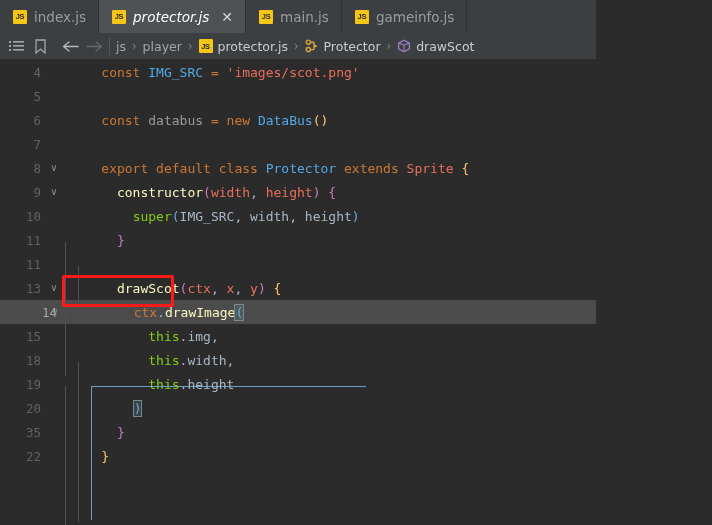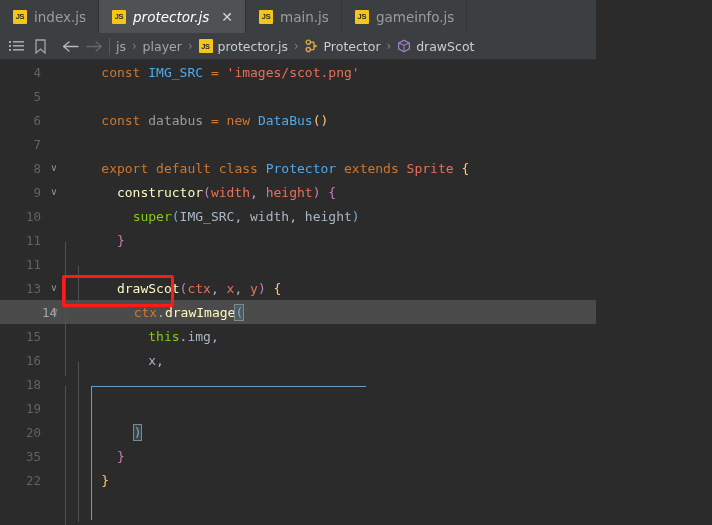--- a/index.html
+++ b/index.html
@@ -317,23 +317,22 @@
         <div class="row"><div class="lineno">6</div><div class="fold"></div><div class="gutterpad"></div><div class="code"><span class="t-plain">    </span><span class="t-kw">const</span><span class="t-plain"> </span><span class="t-global">databus</span><span class="t-plain"> </span><span class="t-kw">=</span><span class="t-plain"> </span><span class="t-kw">new</span><span class="t-plain"> </span><span class="t-class">DataBus</span><span class="t-brace-y">()</span></div></div>
         <div class="row"><div class="lineno">7</div><div class="fold"></div><div class="gutterpad"></div><div class="code"></div></div>
         <div class="row"><div class="lineno">8</div><div class="fold">∨</div><div class="gutterpad"></div><div class="code"><span class="t-plain">    </span><span class="t-kw">export</span><span class="t-plain"> </span><span class="t-kw">default</span><span class="t-plain"> </span><span class="t-kw">class</span><span class="t-plain"> </span><span class="t-class">Protector</span><span class="t-plain"> </span><span class="t-kw">extends</span><span class="t-plain"> </span><span class="t-sprite">Sprite</span><span class="t-plain"> </span><span class="t-brace-y">{</span></div></div>
         <div class="row"><div class="lineno">9</div><div class="fold">∨</div><div class="gutterpad"></div><div class="code"><span class="t-plain">      </span><span class="t-fn">constructor</span><span class="t-brace-m">(</span><span class="t-param">width</span><span class="t-plain">, </span><span class="t-param">height</span><span class="t-brace-m">)</span><span class="t-plain"> </span><span class="t-brace-m">{</span></div></div>
         <div class="row"><div class="lineno">10</div><div class="fold"></div><div class="gutterpad"></div><div class="code"><span class="t-plain">        </span><span class="t-this">super</span><span class="t-brace-b">(</span><span class="t-plain">IMG_SRC</span><span class="t-plain">, </span><span class="t-plain">width</span><span class="t-plain">, </span><span class="t-plain">height</span><span class="t-brace-b">)</span></div></div>
         <div class="row"><div class="lineno">11</div><div class="fold"></div><div class="gutterpad"></div><div class="code"><span class="t-plain">      </span><span class="t-brace-m">}</span></div></div>
         <div class="row"><div class="lineno">11</div><div class="fold"></div><div class="gutterpad"></div><div class="code"></div></div>
         <div class="row"><div class="lineno">13</div><div class="fold">∨</div><div class="gutterpad"></div><div class="code"><span class="t-plain">      </span><span class="t-fn">drawScot</span><span class="t-brace-m">(</span><span class="t-param">ctx</span><span class="t-plain">, </span><span class="t-param">x</span><span class="t-plain">, </span><span class="t-param">y</span><span class="t-brace-m">)</span><span class="t-plain"> </span><span class="t-brace-y">{</span></div></div>
         <div class="row current"><div class="hl"></div><div class="lineno">14</div><div class="fold">∨</div><div class="gutterpad"></div><div class="code"><span class="t-plain">        </span><span class="t-ctx">ctx</span><span class="t-plain">.</span><span class="t-fn">drawImage</span><span class="t-brace-b bracket-box">(</span></div></div>
         <div class="row"><div class="lineno">15</div><div class="fold"></div><div class="gutterpad"></div><div class="code"><span class="t-plain">          </span><span class="t-this">this</span><span class="t-plain">.img</span><span class="t-plain">,</span></div></div>
-        <div class="row"><div class="lineno">16</div><div class="fold"></div><div class="gutterpad"></div><div class="code"><span class="t-plain">          </span><span class="t-plain">x</span><span class="t-plain">,</span></div></div>
-        <div class="row"><div class="lineno">18</div><div class="fold"></div><div class="gutterpad"></div></div>
-        <div class="row"><div class="lineno">19</div><div class="fold"></div><div class="gutterpad"></div></div>
+        <div class="row"><div class="lineno">18</div><div class="fold"></div><div class="gutterpad"></div><div class="code"><span class="t-plain">          </span><span class="t-this">this</span><span class="t-plain">.width</span><span class="t-plain">,</span></div></div>
+        <div class="row"><div class="lineno">19</div><div class="fold"></div><div class="gutterpad"></div><div class="code"><span class="t-plain">          </span><span class="t-this">this</span><span class="t-plain">.height</span></div></div>
         <div class="row"><div class="lineno">20</div><div class="fold"></div><div class="gutterpad"></div><div class="code"><span class="t-plain">        </span><span class="t-brace-b bracket-box2">)</span></div></div>
         <div class="row"><div class="lineno">35</div><div class="fold"></div><div class="gutterpad"></div><div class="code"><span class="t-plain">      </span><span class="t-brace-m">}</span></div></div>
         <div class="row"><div class="lineno">22</div><div class="fold"></div><div class="gutterpad"></div><div class="code"><span class="t-plain">    </span><span class="t-brace-y">}</span></div></div>
       </div>
 
     <div class="guide" style="left:65px; top:182px;  height:134px;"></div>
     <div class="guide" style="left:65px; top:326px;  height:160px;"></div>
     <div class="guide" style="left:78px; top:206px;  height:38px;"></div>
     <div class="guide" style="left:78px; top:302px;  height:160px;"></div>
     <div class="guide blue" style="left:91px; top:326px; height:134px;"></div>

